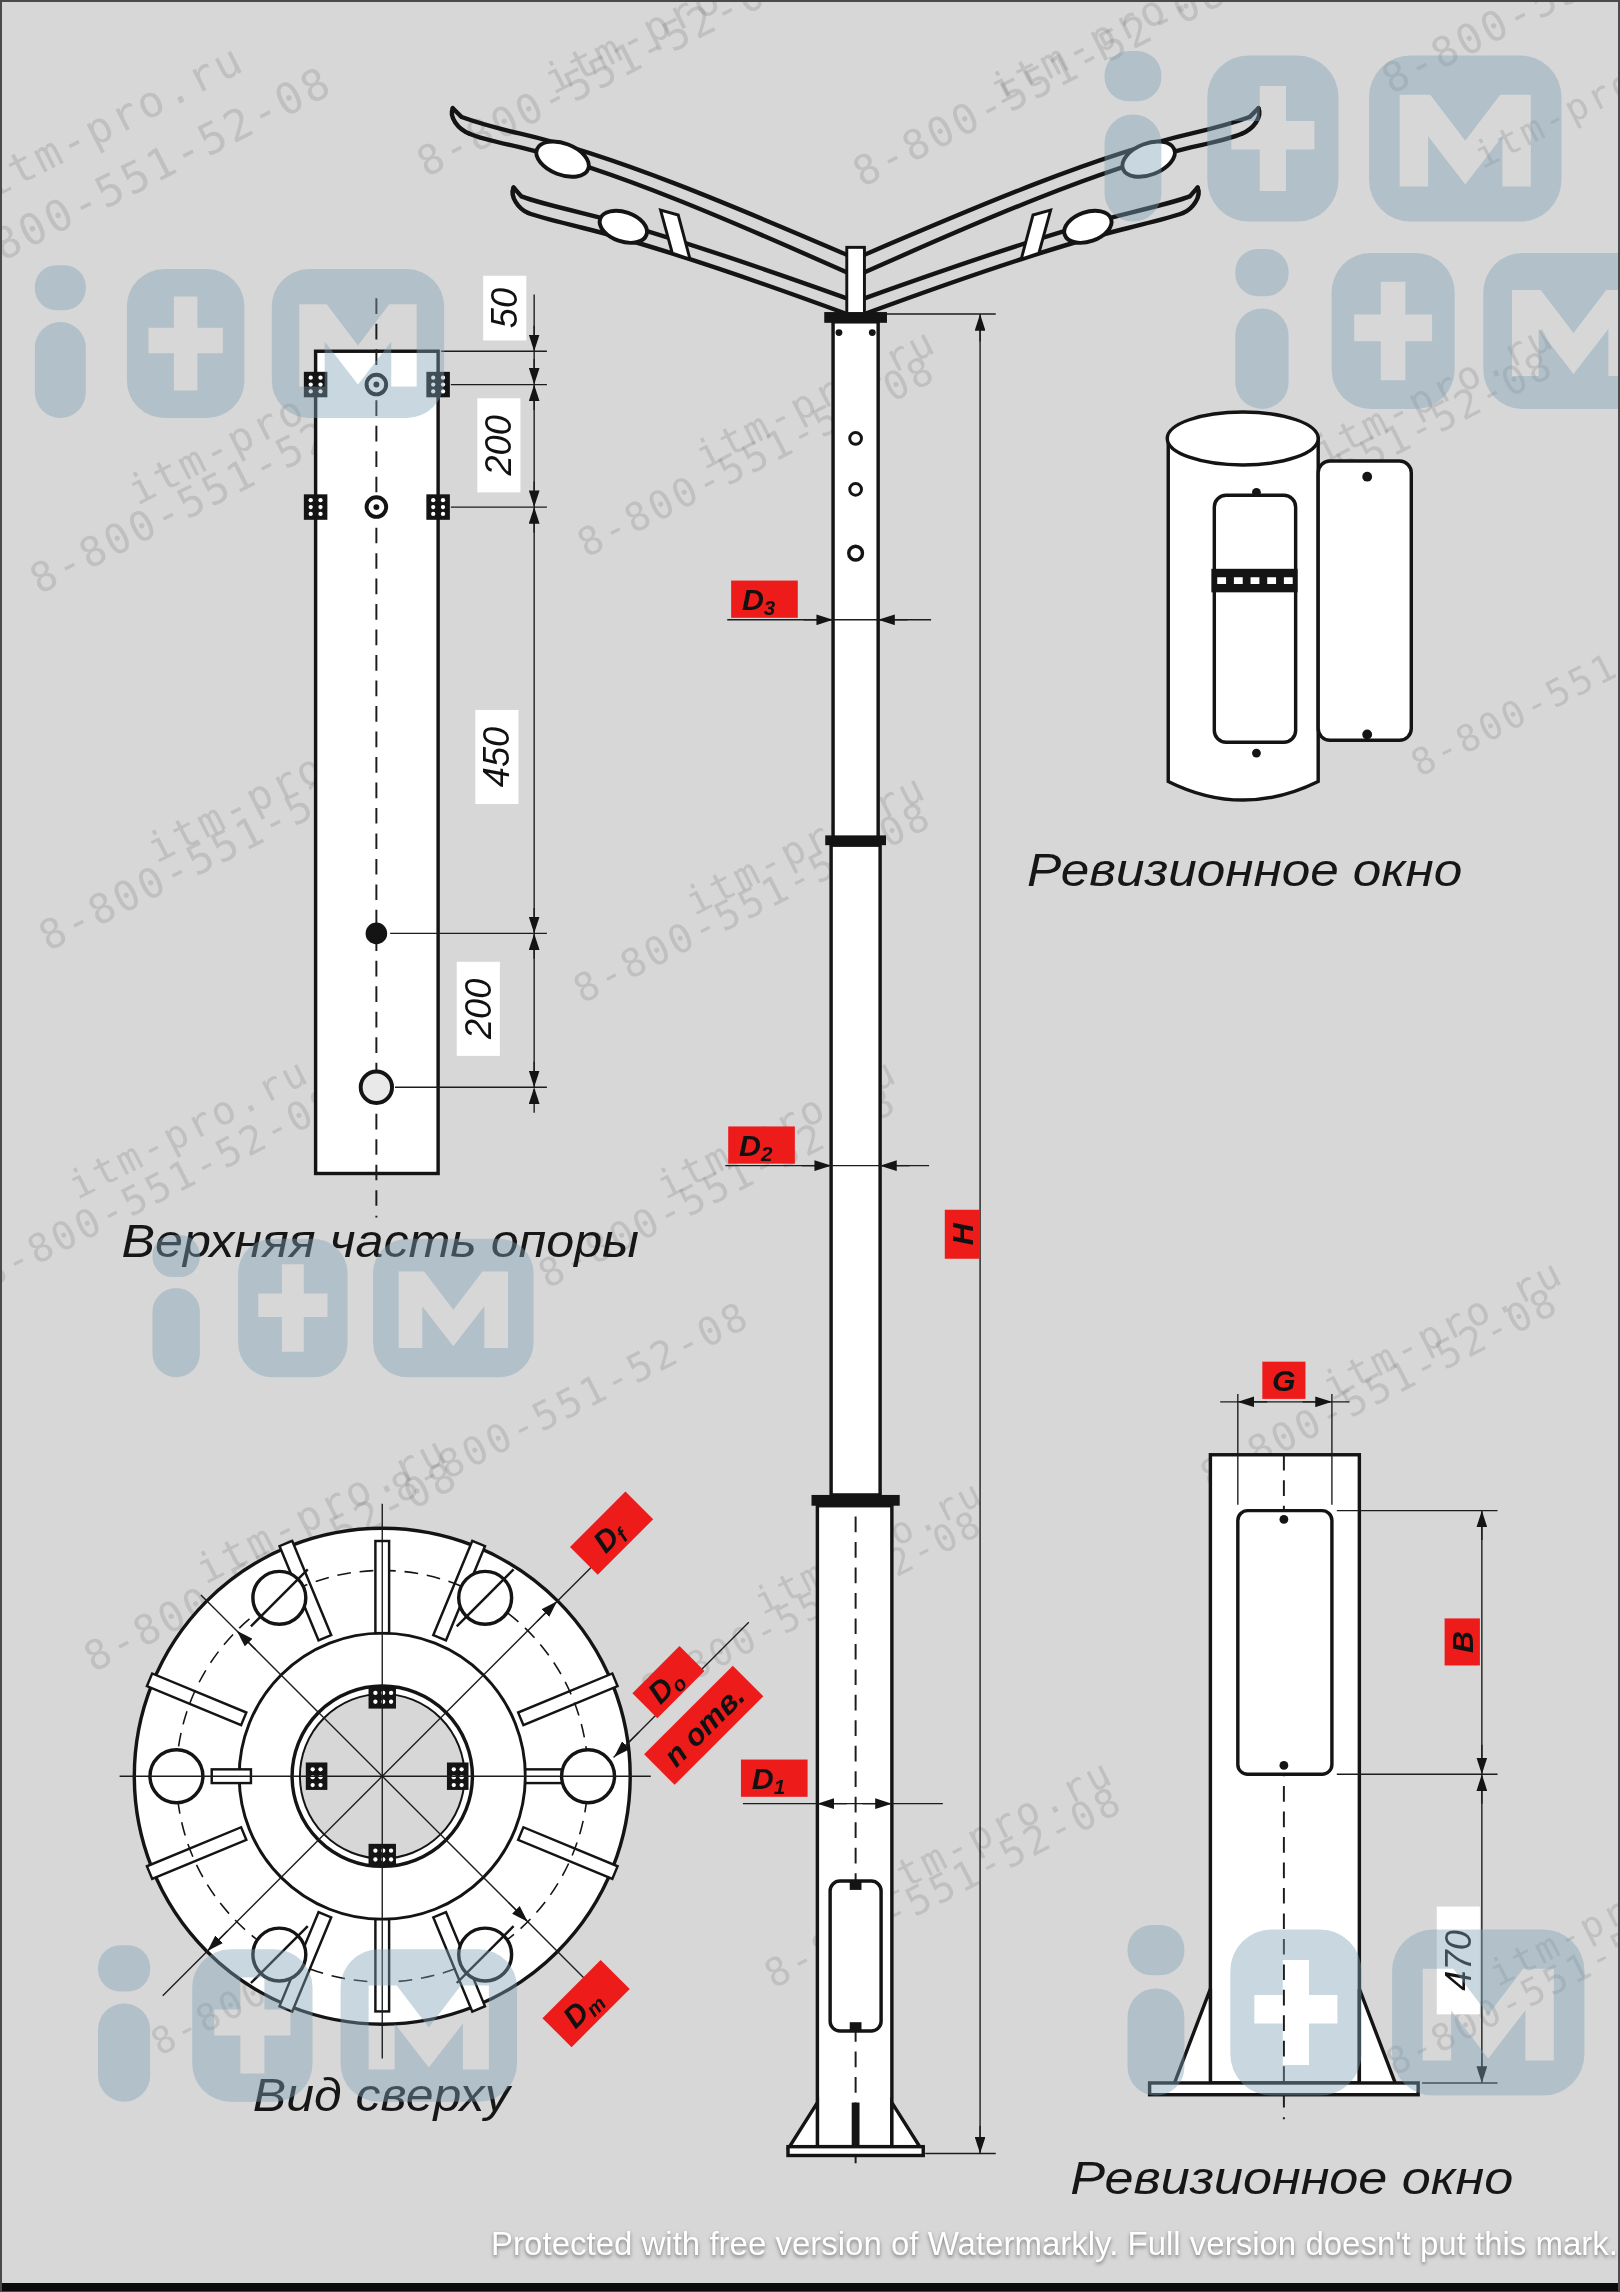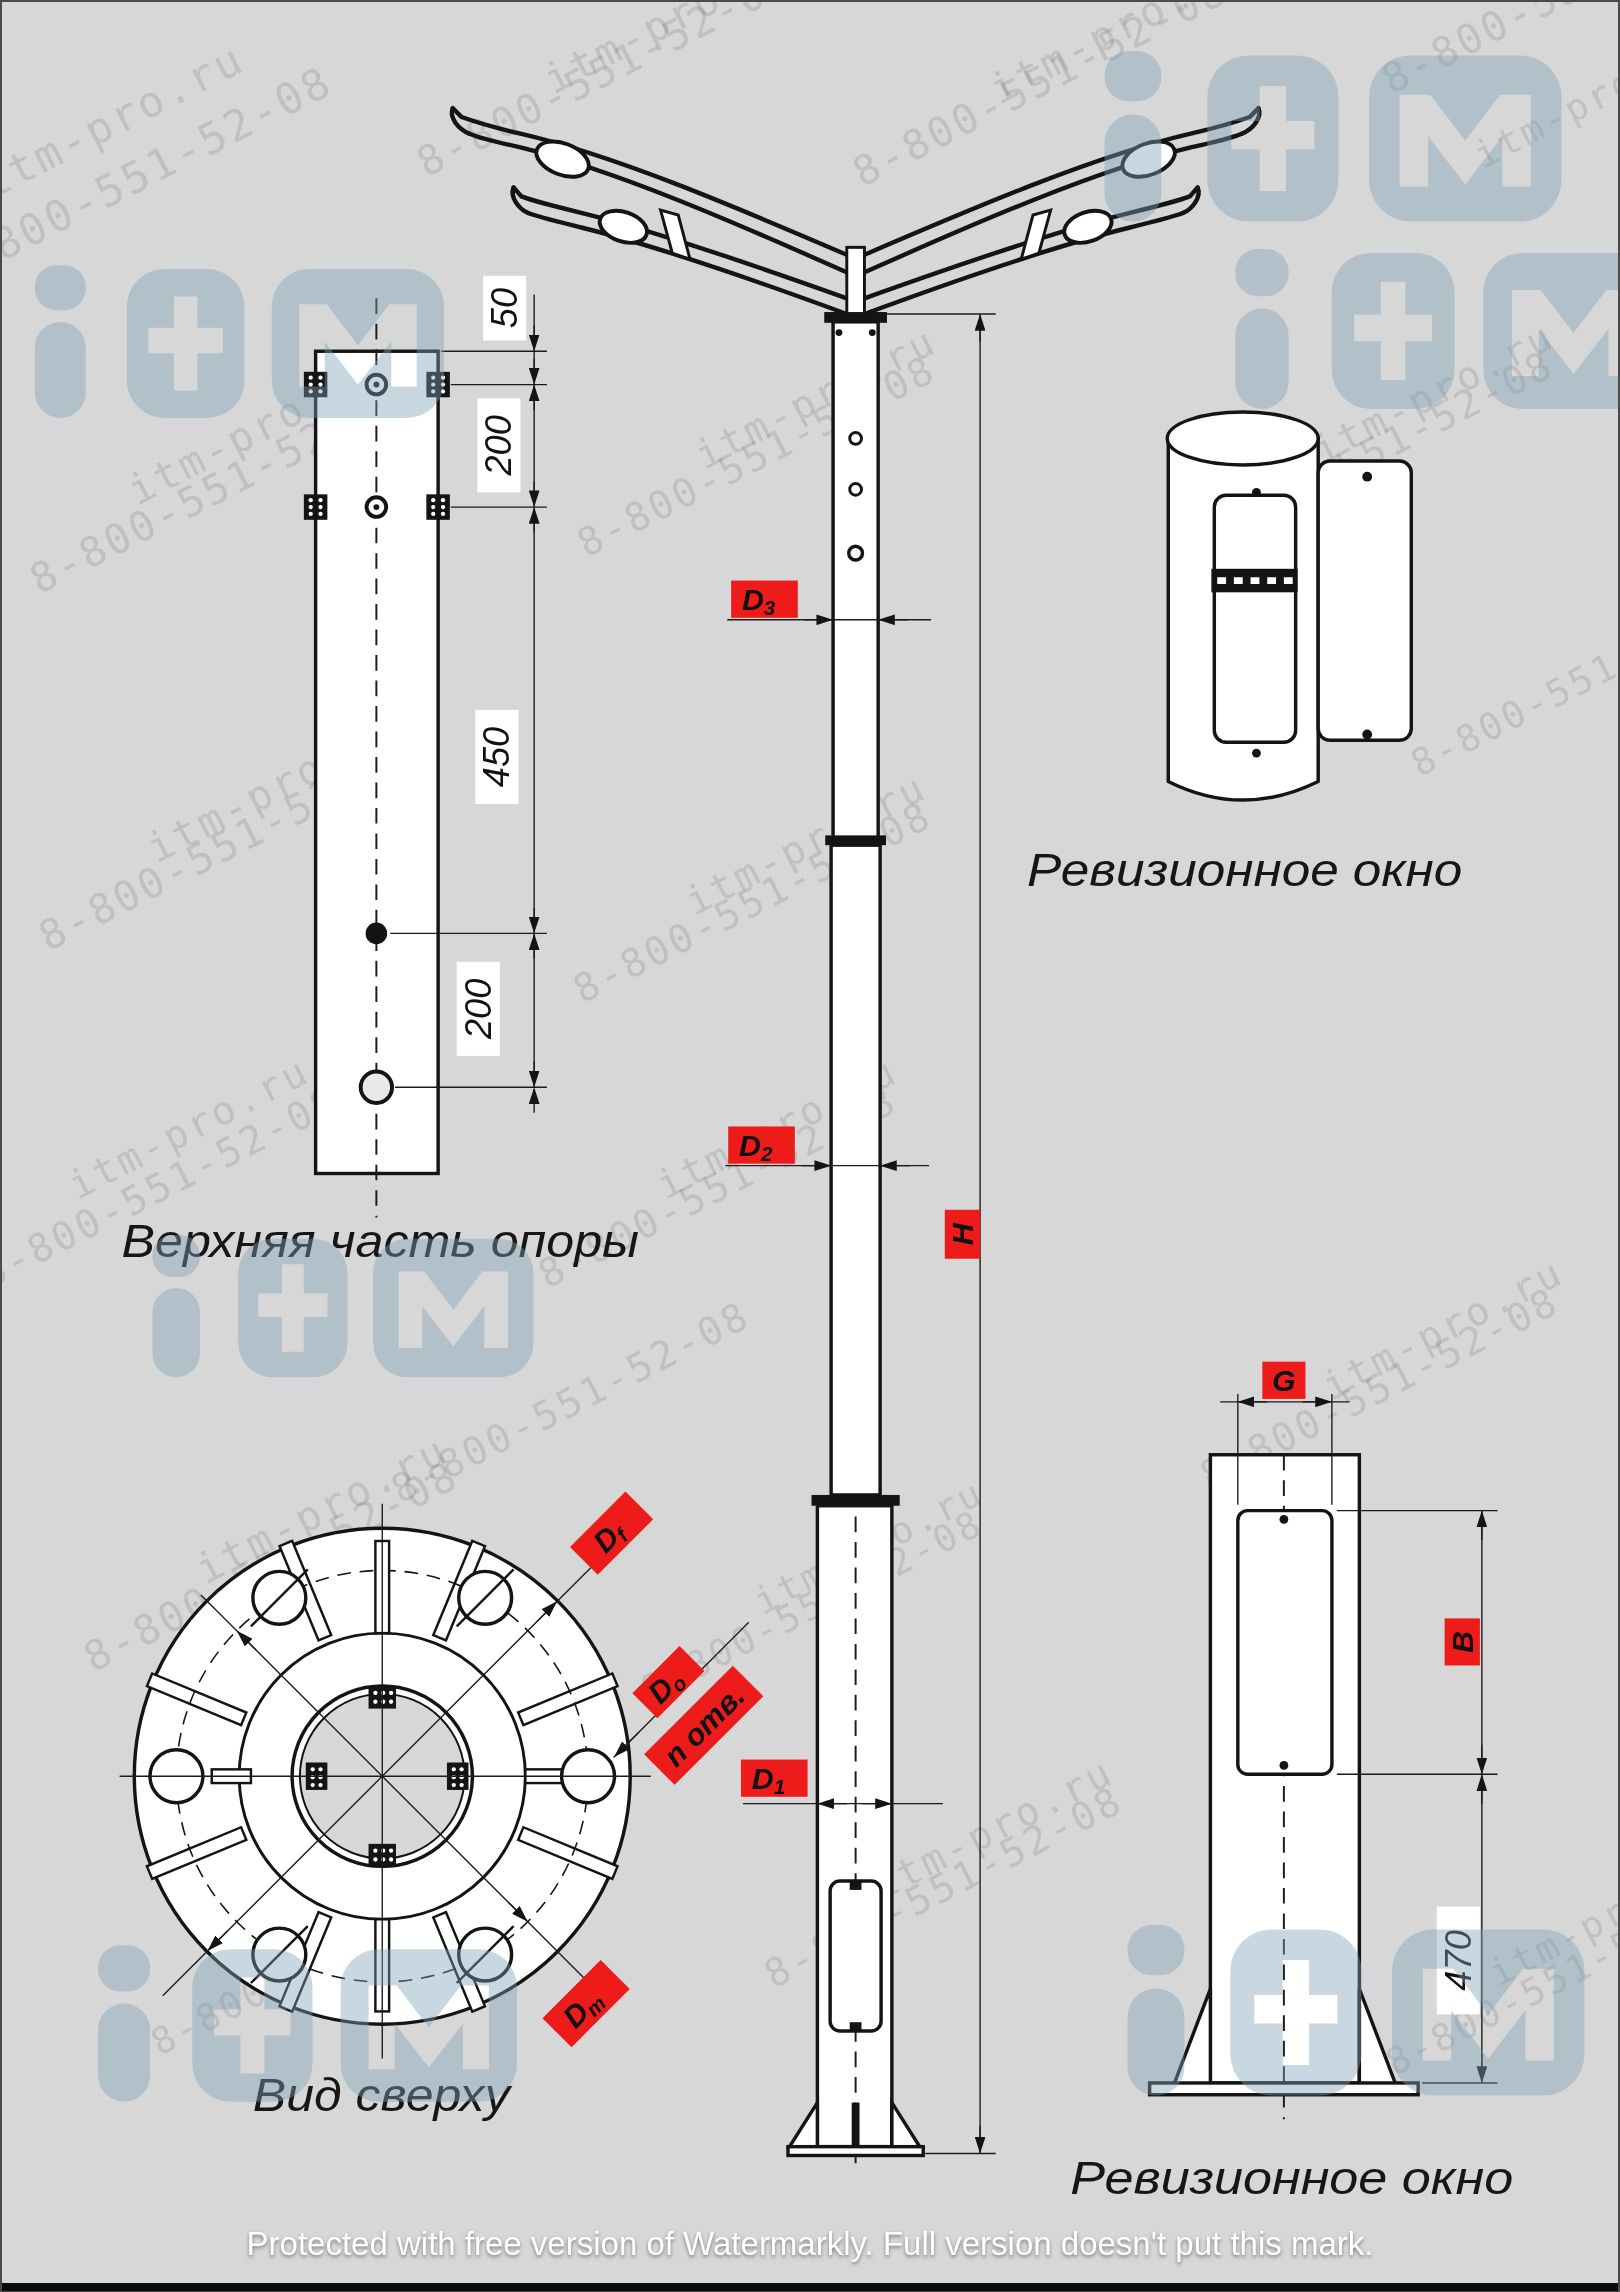--- a/index.html
+++ b/index.html
@@ -31,21 +31,21 @@
   .arm{stroke:#141414;stroke-width:4.5;fill:none;stroke-linecap:round;}
   .cap{font:italic 48px "Liberation Sans",sans-serif;fill:#161616;}
   .dimnum{font:italic 37px "Liberation Sans",sans-serif;fill:#111;}
   .redtxt{font:italic bold 31px "Liberation Sans",sans-serif;fill:#111;}
   .redsub{font:italic bold 21px "Liberation Sans",sans-serif;fill:#111;}
   .wbg{fill:#ffffff;}
   .rbg{fill:#ee1b1b;}
   
   #protection{
     position:absolute;left:0;right:0;top:2223px;height:51px;
-    text-align:center;
+    text-align:right;
     font:33px "Liberation Sans",sans-serif;
     color:#ffffff;text-shadow:0 2px 3.9px rgba(90,90,90,.75);
   }
   #bottomstrip{position:absolute;left:0;right:0;bottom:0;height:7.8px;background:#0b0b0b;}
 </style>
 </head>
 <body>
 
 <div>
   <span class="wm" style="left:-29px;top:162px;font-size:43px">itm-pro.ru</span>

